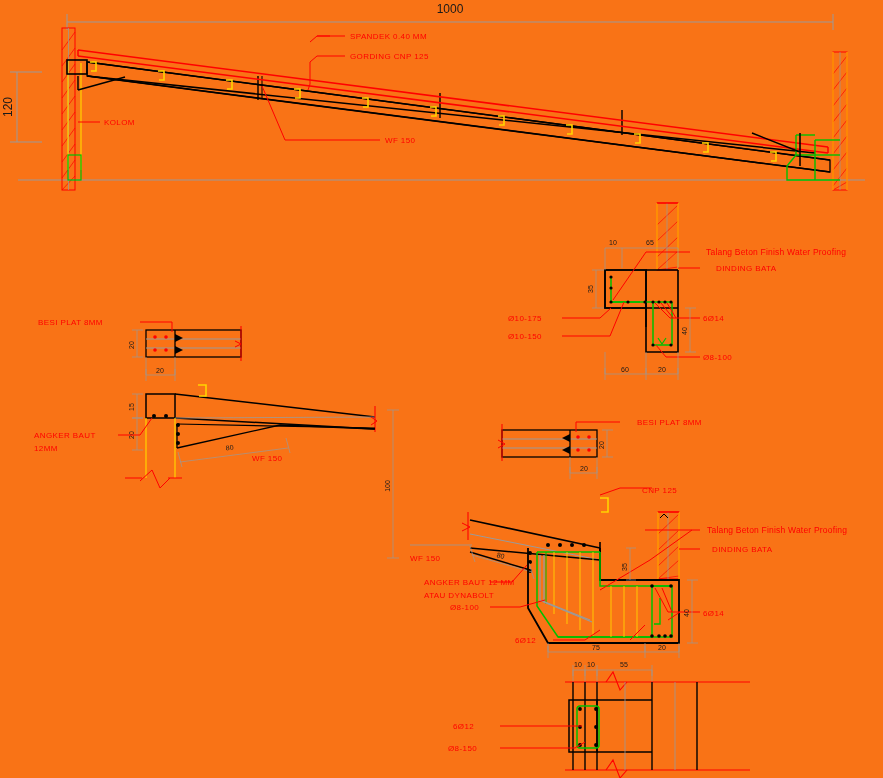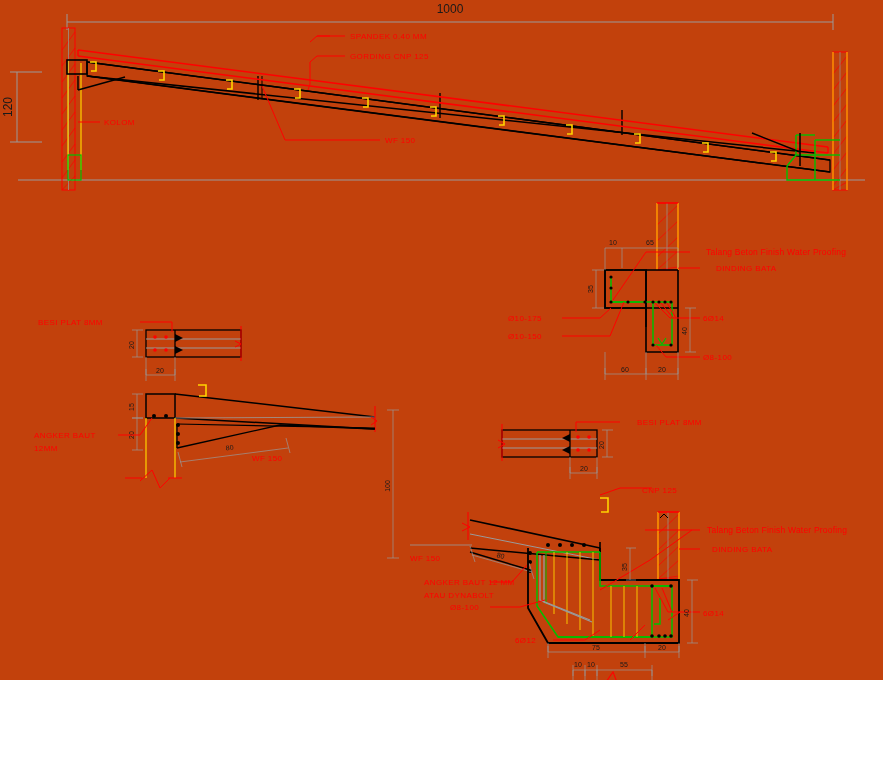--- a/index.html
+++ b/index.html
@@ -1,18 +1,18 @@
 <!DOCTYPE html>
 <html><head>
 <meta charset="utf-8">
 <title>CAD Drawing</title>
 <style>
   html,body{margin:0;padding:0;background:#ffffff;}
   body{font-family:"Liberation Sans",sans-serif;}
-  #sheet{position:relative;width:883px;height:680px;background:#c2410c;overflow:hidden;}
+  #sheet{position:relative;width:883px;height:778px;background:#f97316;overflow:hidden;}
   #sheet svg{position:absolute;left:0;top:0;width:883px;height:778px;}
   .lbl{font-family:"Liberation Sans",sans-serif;fill:#ff0000;font-size:8px;letter-spacing:.4px;}
   .lbl-sc{font-family:"Liberation Sans",sans-serif;fill:#ff0000;font-size:8.5px;letter-spacing:.2px;}
   .dimbig{font-family:"Liberation Sans",sans-serif;fill:#1a1a1a;font-size:12px;}
   .dim7{font-family:"Liberation Sans",sans-serif;fill:#1a1a1a;font-size:7px;}
   .blk{stroke:#000000;fill:none;}
   .red{stroke:#ff0000;fill:none;}
   .grn{stroke:#00c000;fill:none;}
   .yel{stroke:#ffd400;fill:none;}
   .gry{stroke:#9a9a9a;fill:none;}

